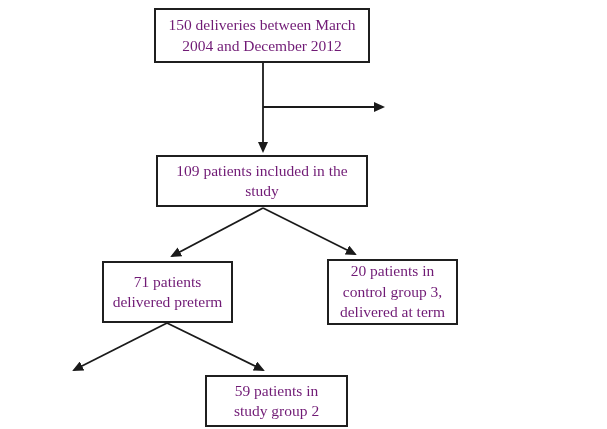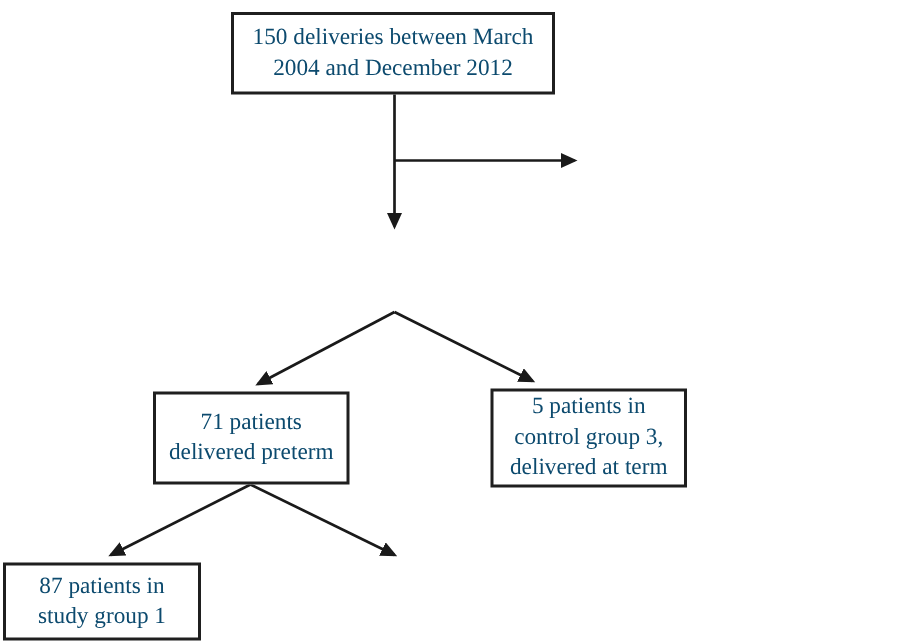--- a/index.html
+++ b/index.html
@@ -2,21 +2,21 @@
 <html><head>
 <meta charset="utf-8">
 <style>
   html, body { margin: 0; padding: 0; background: #ffffff; }
   .canvas {
     position: relative;
     width: 607px;
     height: 429px;
     background: #ffffff;
     font-family: "Liberation Serif", "DejaVu Serif", serif;
-    color: #0c4a6e;
+    color: #701a75;
     overflow: hidden;
   }
   .connectors {
     position: absolute;
     left: 0; top: 0;
     width: 607px; height: 429px;
     pointer-events: none;
   }
   .node {
     position: absolute;
@@ -58,31 +58,35 @@
     <line x1="167" y1="323" x2="74" y2="370" marker-end="url(#arrow)"></line>
     <line x1="167" y1="323" x2="263" y2="370" marker-end="url(#arrow)"></line>
   </svg>
 
   <div class="node" id="n-deliveries">
     <span>150 deliveries between March
 2004 and December 2012</span>
   </div>
 
 
+  <div class="node" id="n-included">
+    <span>109 patients included in the
+study</span>
+  </div>
 
   <div class="node" id="n-preterm">
     <span>71 patients
 delivered preterm</span>
   </div>
 
   <div class="node" id="n-control">
-    <span>5 patients in
+    <span>20 patients in
 control group 3,
 delivered at term</span>
   </div>
 
-  <div class="node" id="n-group1">
-    <span>87 patients in
-study group 1</span>
+
+  <div class="node" id="n-group2">
+    <span>59 patients in
+study group 2</span>
   </div>
-
 
 </div>
 
 </body></html>

